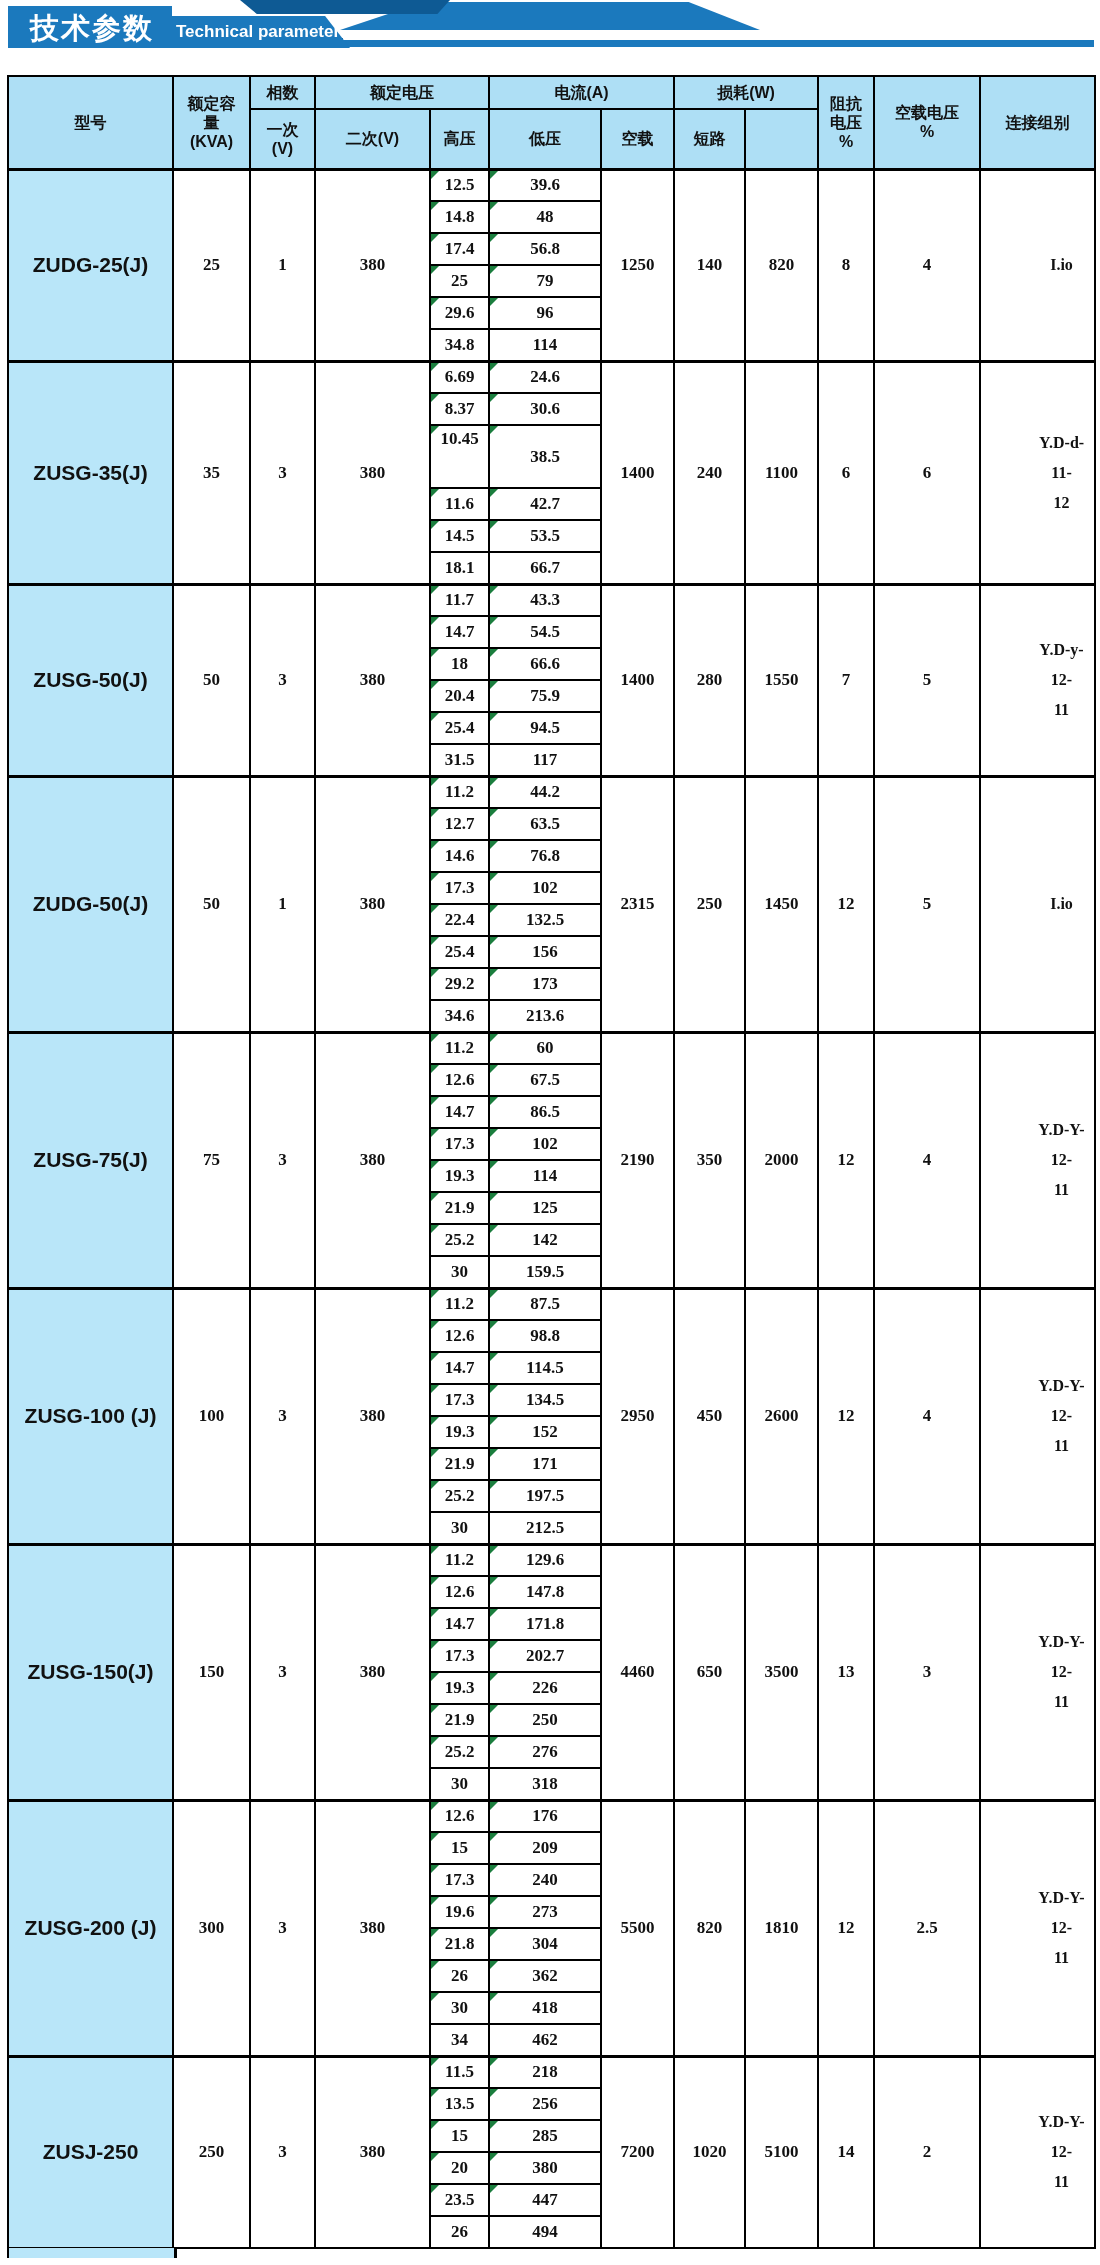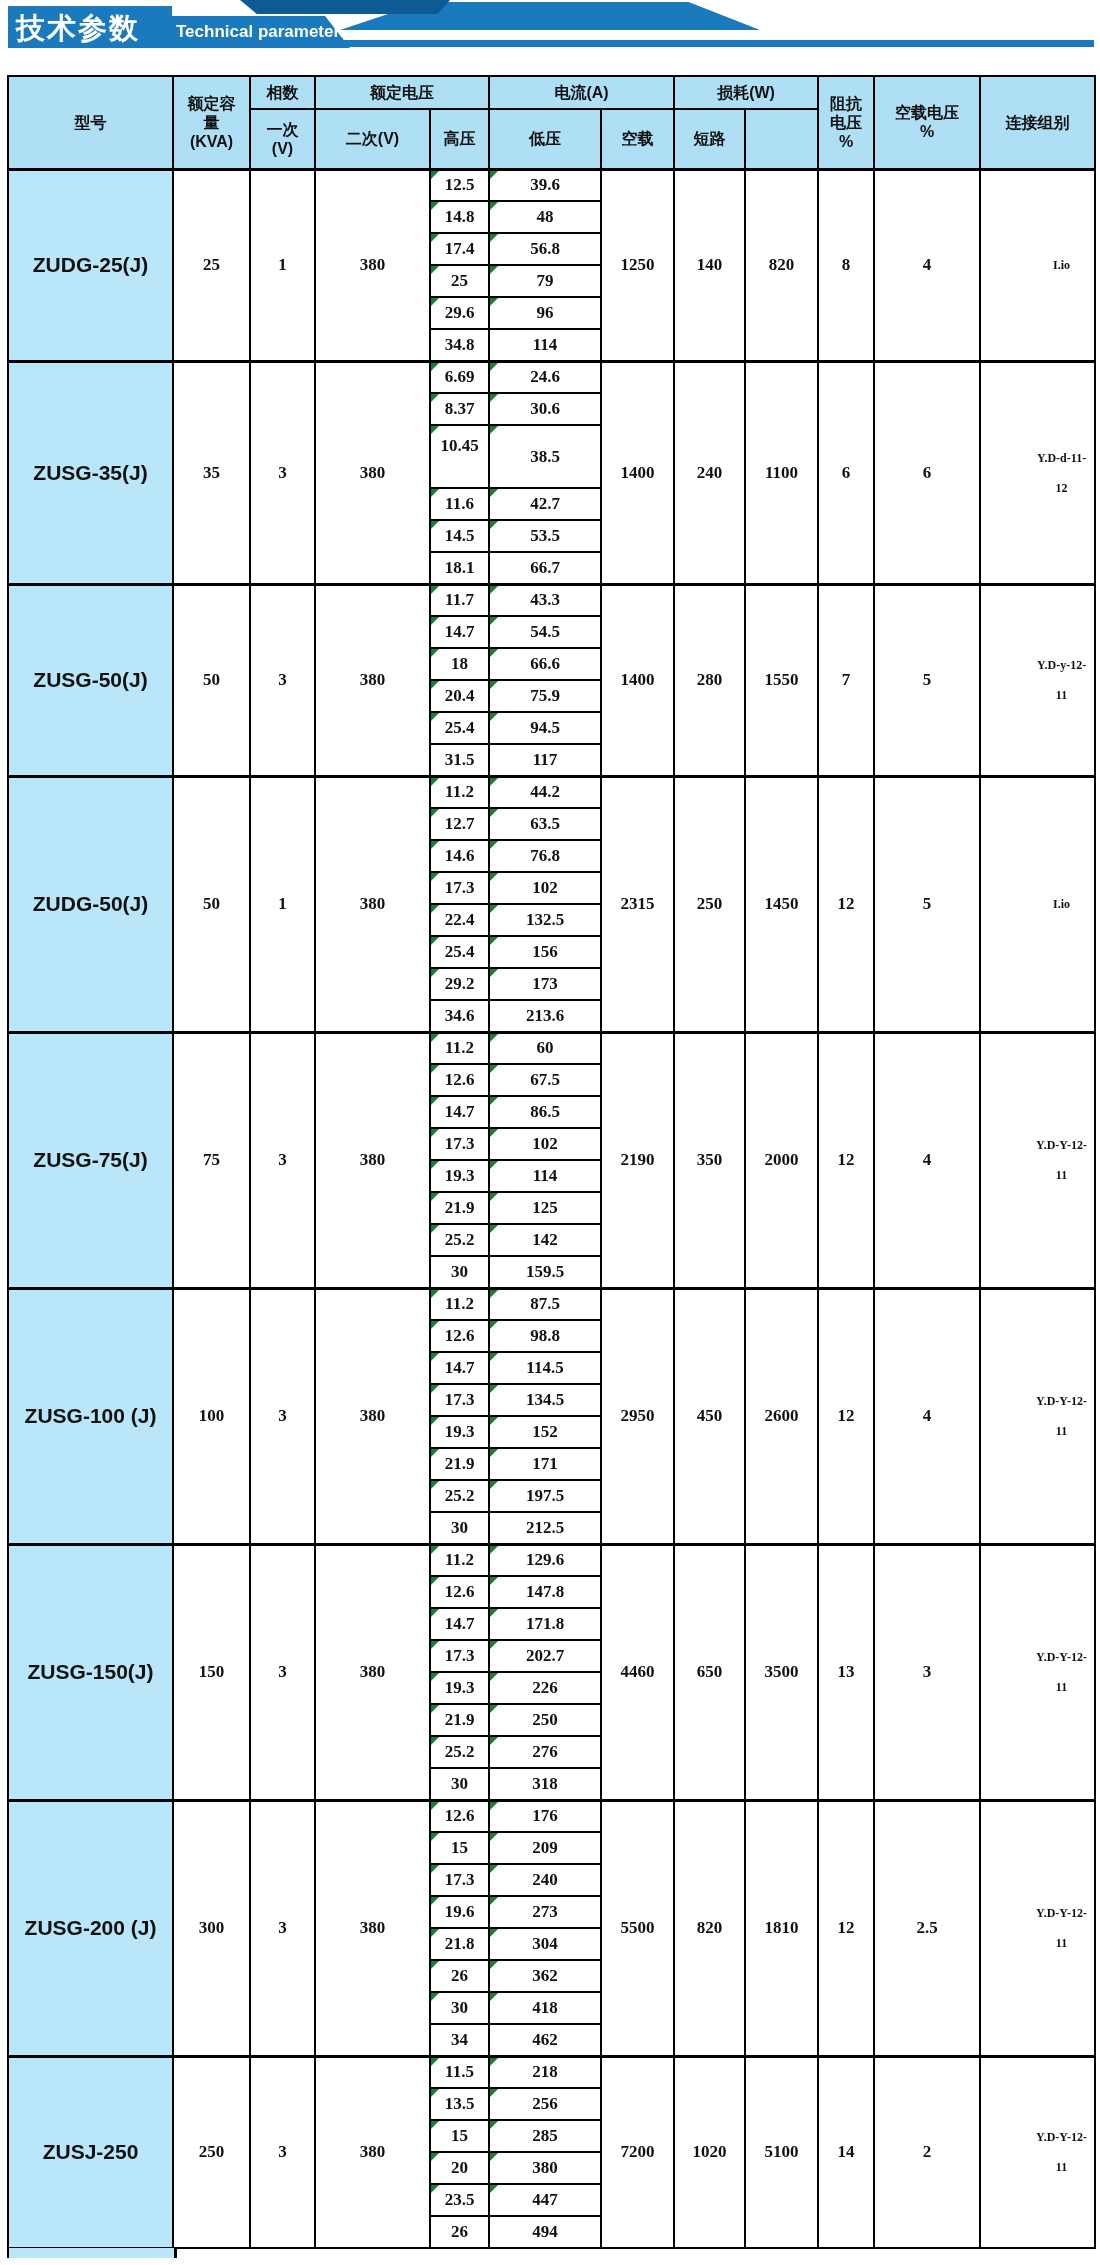--- a/index.html
+++ b/index.html
@@ -14,48 +14,48 @@
            clip-path:polygon(0 0,86% 0,100% 100%,0 100%);}
   .rb-wide{left:340px;top:2px;width:420px;height:28px;
            clip-path:polygon(20% 0,83% 0,100% 100%,0 100%);}
   .rb-dark{left:240px;top:0;width:210px;height:14px;
            background:var(--ribbon_dark,#0e5a94);
            clip-path:polygon(0 0,100% 0,94% 100%,8% 100%);}
   .rb-line{left:331px;top:40px;width:763px;height:7px;}
   .rb-tip{left:325px;top:38px;width:18px;height:10px;
           background:var(--ribbon_dark,#0e5a94);
           clip-path:polygon(0 0,100% 0,100% 100%);}
-  .title-zh{position:absolute;left:16px;top:8px;width:150px;height:40px;
+  .title-zh{position:absolute;left:30px;top:8px;width:150px;height:40px;
             color:#fff;font-size:29px;font-weight:bold;letter-spacing:2px;
             line-height:40px;white-space:nowrap;}
   .title-en{position:absolute;left:176px;top:18px;height:28px;color:#fff;
             font-size:17px;font-weight:bold;line-height:28px;white-space:nowrap;}
 
   
   .tbl-wrap{position:absolute;top:75px;left:7px;}
   table{border-collapse:collapse;table-layout:fixed;width:1087px;
         border:2px solid #000;}
   td{border:2px solid #000;text-align:center;vertical-align:middle;
      padding:0;color:#111;overflow:hidden;}
   tr{height:32px;}
   tr.h1{height:33px;} tr.h2{height:60px;} tr.tall{height:63px;}
   td.hdr{background:var(--header_bg,#aedff5);font-size:16px;font-weight:bold;
          line-height:19px;border-bottom-width:2px;}
   tr.h2 td.hdr, td.hdr.deep{border-bottom-width:3px;}
   td.model-cell{background:var(--model_bg,#b9e6f9);font-size:21px;font-weight:bold;
                 font-family:Liberation Sans, sans-serif;}
   td.num{font-family:"Liberation Serif",serif;font-size:17px;font-weight:bold;}
-  td.conn{font-family:"Liberation Serif",serif;font-size:12px;font-weight:bold;
+  td.conn{font-family:"Liberation Serif",serif;font-size:16px;font-weight:bold;
           line-height:30px;padding-left:48px;}
   td.gtop{border-top-width:3px;}
   td.sub{position:relative;}
   td.mark::before{content:"";position:absolute;top:0;left:0;width:0;height:0;
      border-top:8px solid var(--mark_green,#1b7e3e);
      border-right:8px solid transparent;}
-  td.vtop{vertical-align:top;padding-top:10px;}
+  td.vtop{vertical-align:top;padding-top:3px;}
 
   
   .sliver{position:absolute;left:7px;width:165px;height:10px;
           background:var(--model_bg,#b9e6f9);
           border-left:2px solid #000;border-right:3px solid #000;}
 </style>
 </head>
 <body>
 
 <div class="ribbon">

